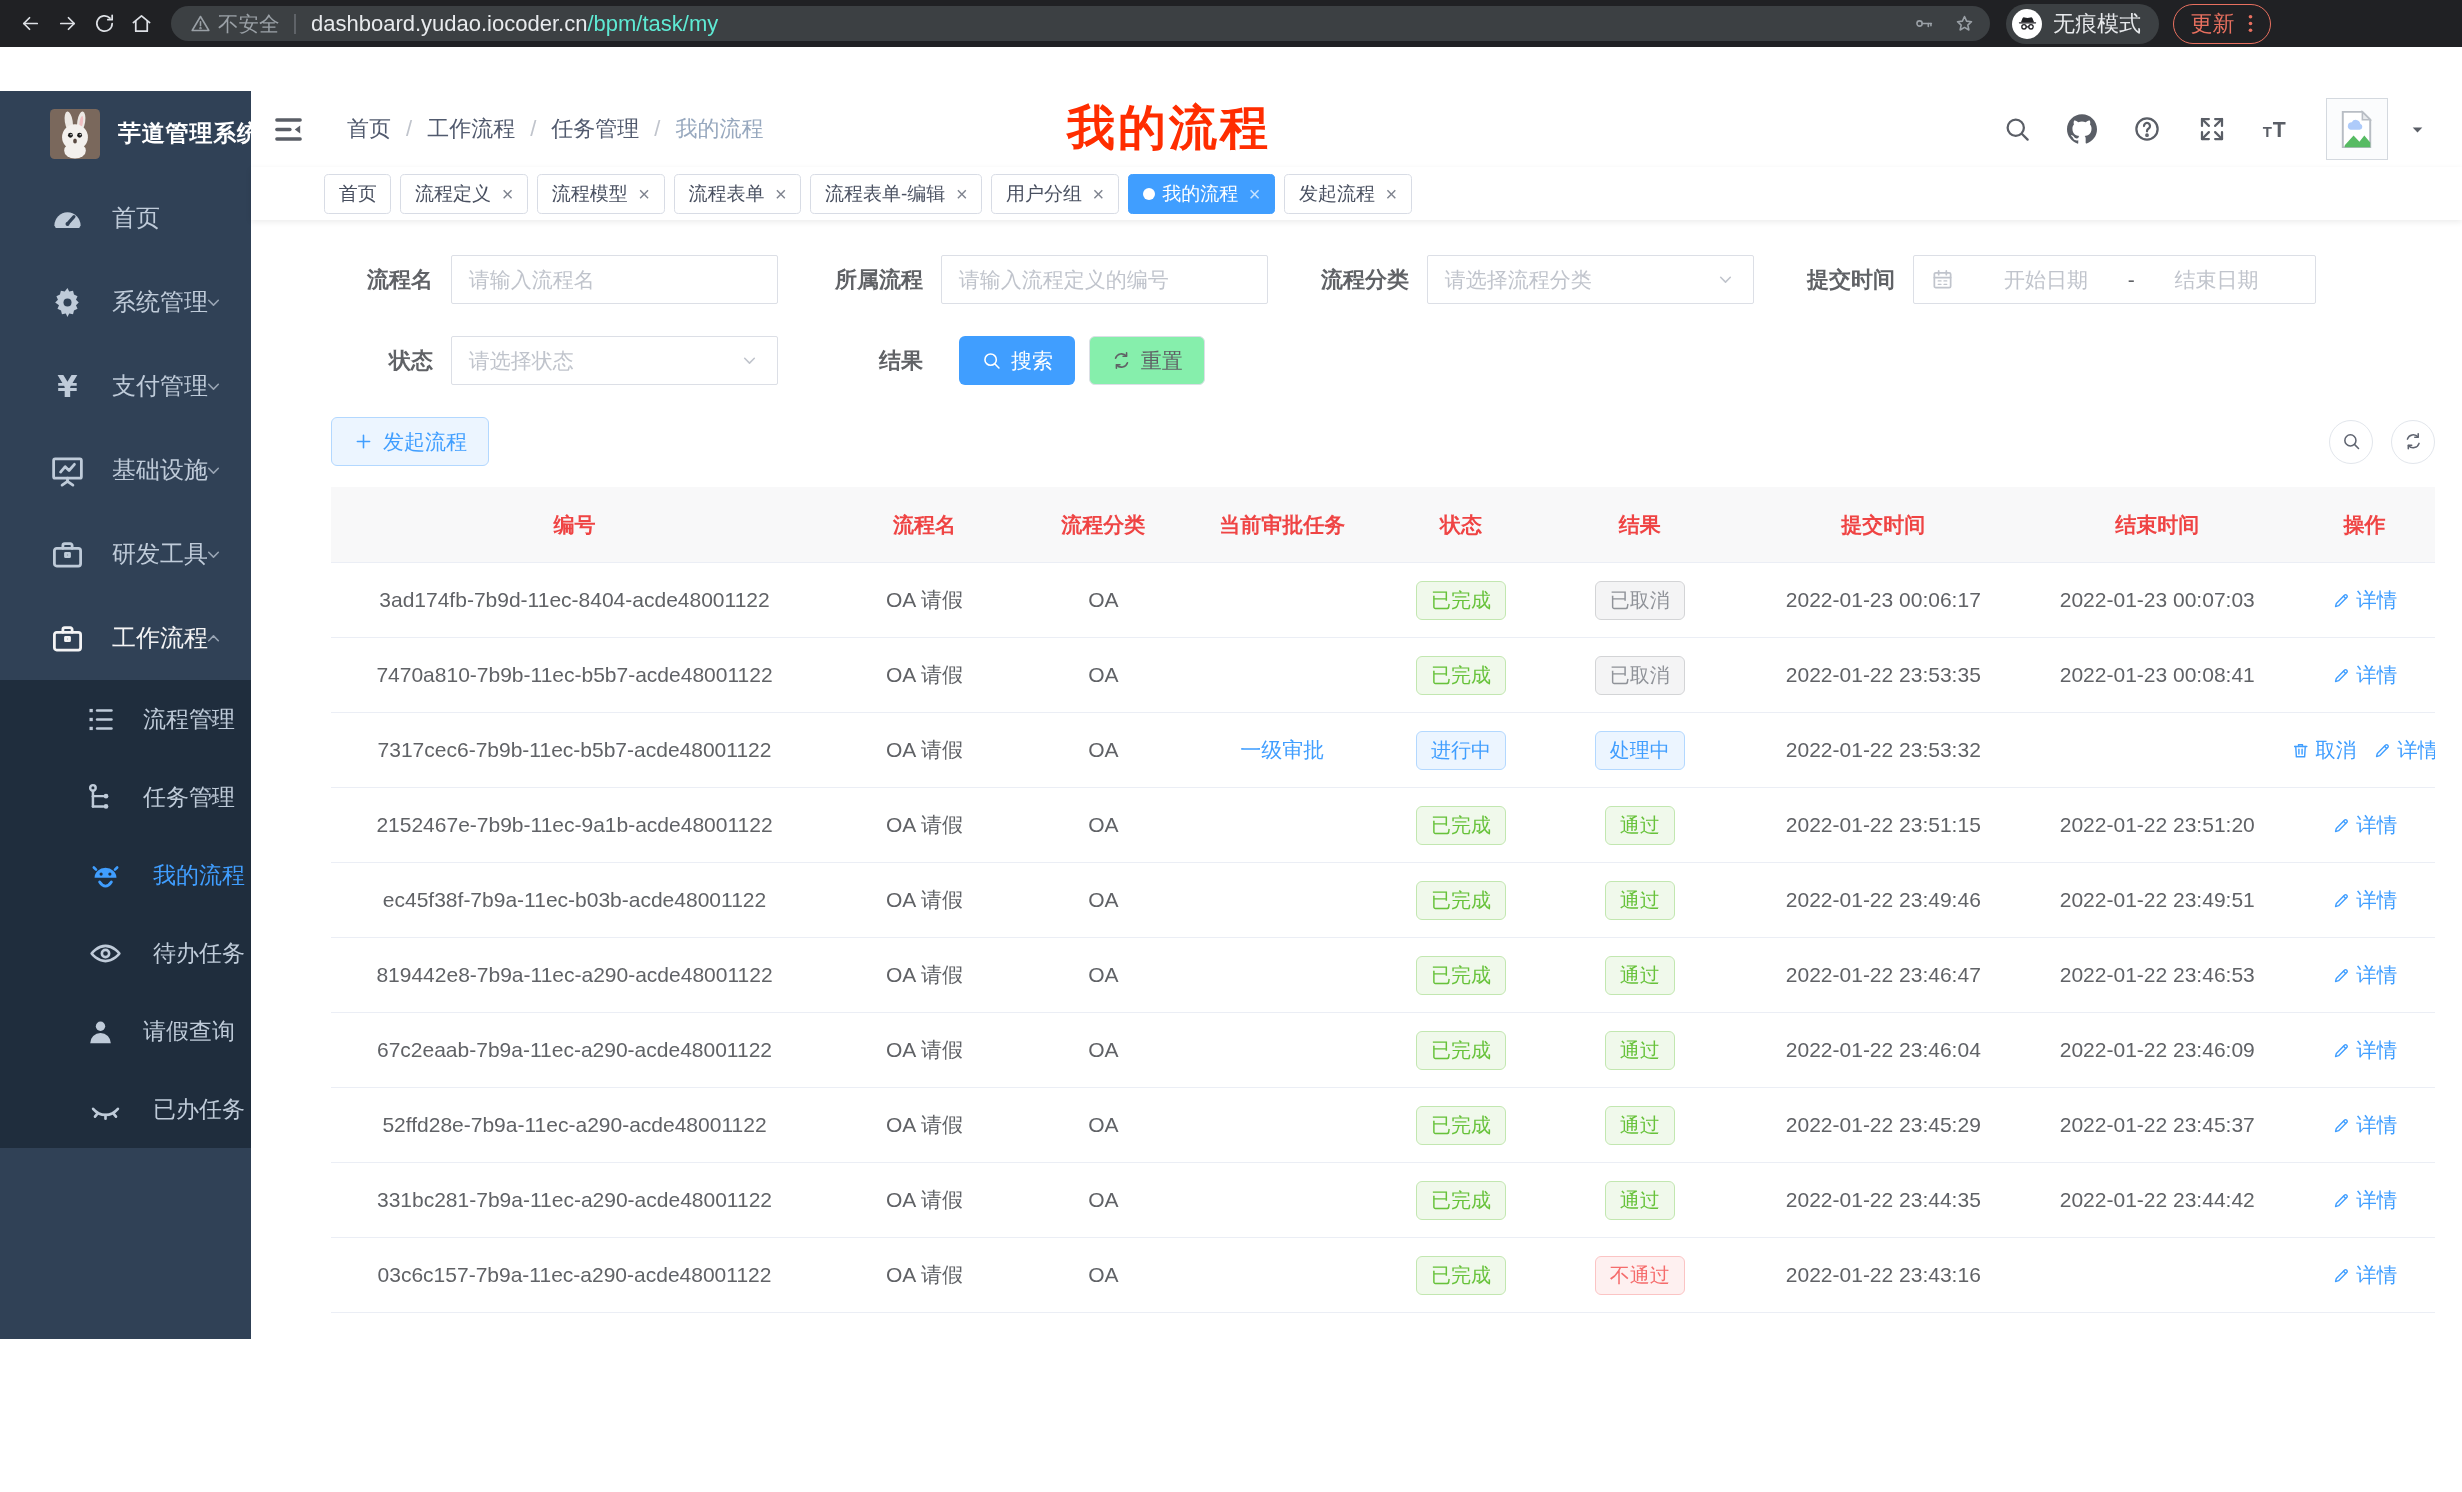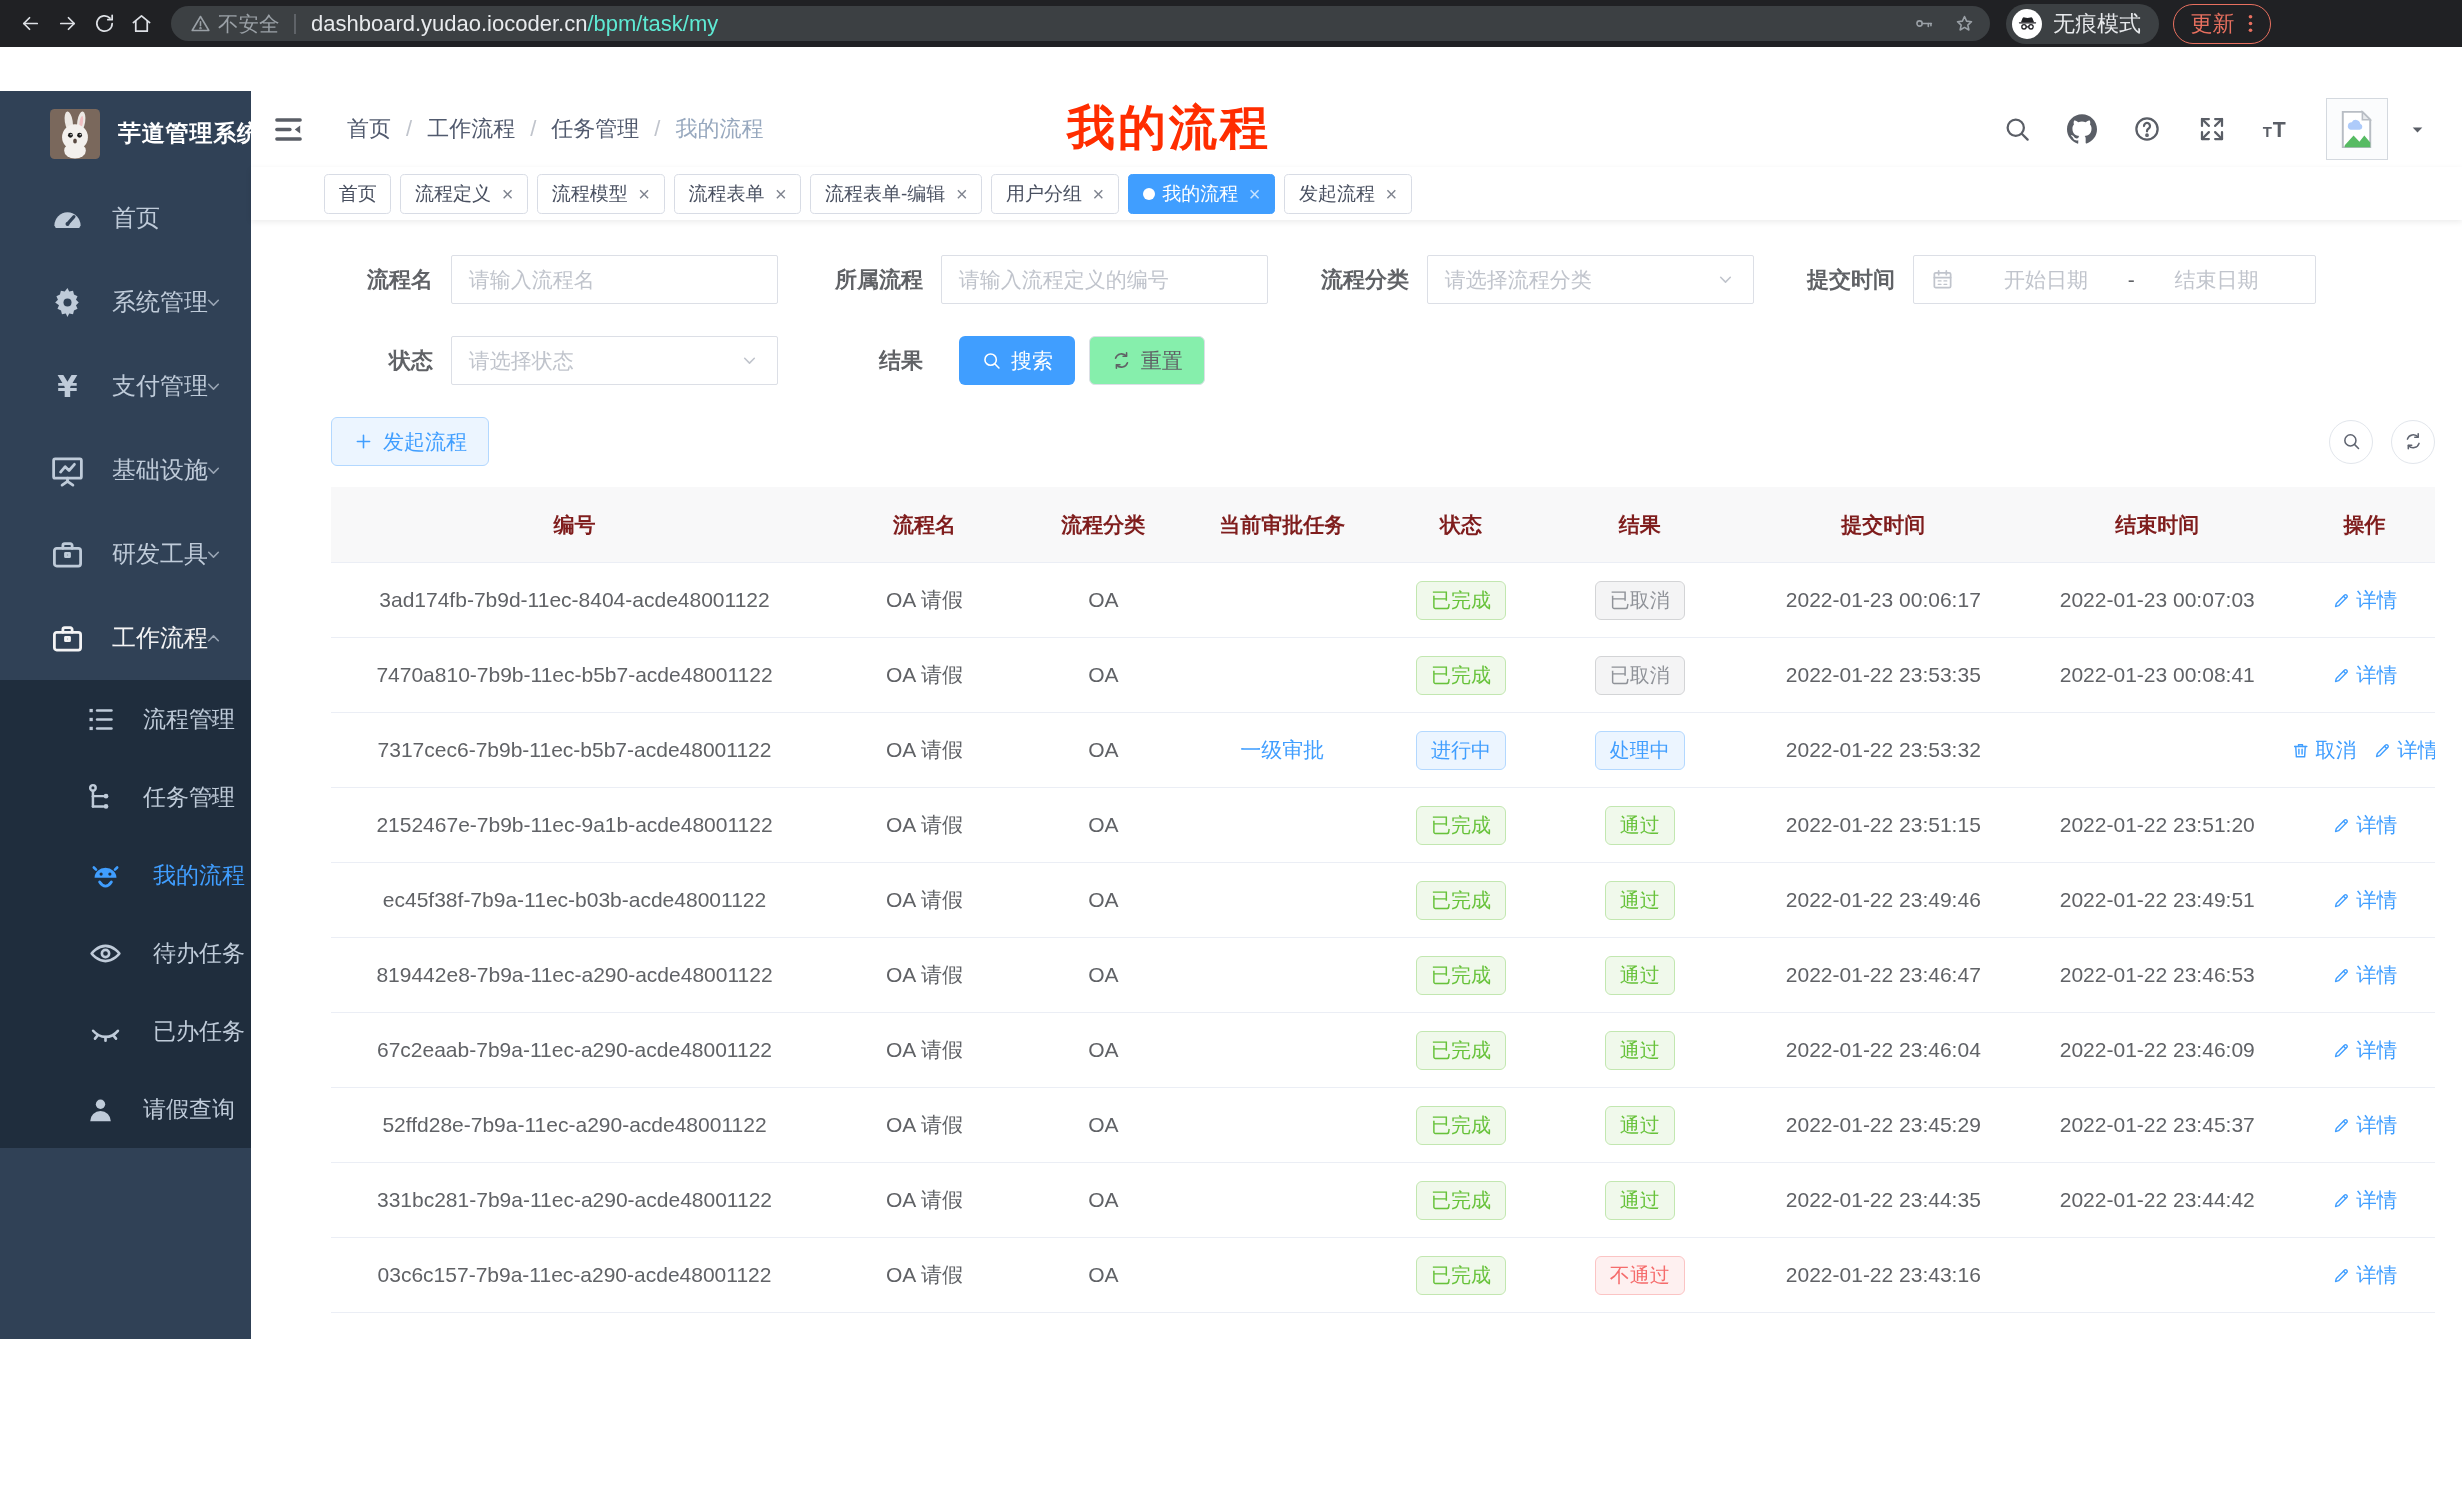--- a/index.html
+++ b/index.html
@@ -98,21 +98,21 @@
   .btn.primary { background:#409eff; color:#fff; }
   .btn.plain { background:#86efac; border-color:#dcdfe6; color:#606266; margin-left:13.7px; }
   .btn.create { background:#ecf5ff; border-color:#b3d8ff; color:#409eff; }
   .toolbar { display:flex; align-items:center; margin:7.6px 0 21px; }
   .tsp { flex:1; }
   .circle-btn { width:44px; height:44px; border:1.5px solid #e2e6ec; border-radius:50%; display:flex; align-items:center; justify-content:center; color:#5f6470; margin-left:18px; background:#fff; cursor:pointer; }
   .circle-btn svg { width:20.5px; height:20.5px; }
 
   
   .tgrid { display:grid; grid-template-columns:640fr 280fr 190fr 280fr 190fr 280fr 360fr 360fr 185fr; align-items:center; text-align:center; }
-  .thead { height:76px; background:#f8f8f9; color:#7f1d1d; font-weight:700; font-size:21px; border-bottom:1.5px solid #ebeef5; }
+  .thead { height:76px; background:#f8f8f9; color:#ef4444; font-weight:700; font-size:21px; border-bottom:1.5px solid #ebeef5; }
   .trow { height:75px; border-bottom:1.5px solid #ebeef5; font-size:21px; color:#606266; }
   .td { overflow:hidden; white-space:nowrap; padding:0 4.6px; }
   .tag { display:inline-block; padding:6px 13.7px; border:1.5px solid; border-radius:6px; font-size:20px; line-height:1.25; }
   .tag.success { color:#67c23a; background:#f0f9eb; border-color:#c2e7b0; }
   .tag.info    { color:#909399; background:#f4f4f5; border-color:#d3d4d6; }
   .tag.primary { color:#409eff; background:#ecf5ff; border-color:#b3d8ff; }
   .tag.danger  { color:#f56c6c; background:#fef0f0; border-color:#fbc4c4; }
   .task-link { color:#409eff; cursor:pointer; }
   .ops { display:flex; justify-content:center; gap:16.7px; }
   .link { color:#409eff; font-size:20.5px; display:inline-flex; align-items:center; gap:5.3px; cursor:pointer; text-decoration:none; white-space:nowrap; }
@@ -369,39 +369,39 @@
           </div>
           <div class="mi lvl3">
             <span class="mic">
               <svg viewBox="0 0 24 24" fill="none" stroke="currentColor" stroke-width="1.8" stroke-linecap="round" stroke-linejoin="round">
                 <path d="M2.5 12S6.2 6.8 12 6.8 21.5 12 21.5 12 17.8 17.2 12 17.2 2.5 12 2.5 12z"></path>
                 <circle cx="12" cy="12" r="2.5"></circle>
               </svg>
             </span>
             <span class="mlabel">待办任务</span>
           </div>
+          <div class="mi lvl2">
+            <span class="mic">
+              <svg viewBox="0 0 24 24" fill="none" stroke="currentColor" stroke-width="1.8" stroke-linecap="round" stroke-linejoin="round">
+                <circle cx="12" cy="8.2" r="3.4" fill="currentColor" stroke="none"></circle>
+                <path d="M4.5 20.5a7.5 7.5 0 0 1 15 0z" fill="currentColor" stroke="none"></path>
+              </svg>
+            </span>
+            <span class="mlabel">请假查询</span>
+          </div>
           <div class="mi lvl3">
             <span class="mic">
               <svg viewBox="0 0 24 24" fill="none" stroke="currentColor" stroke-width="1.8" stroke-linecap="round" stroke-linejoin="round">
                 <path d="M3.5 11.5c2.4 2.8 5.2 4.2 8.5 4.2s6.1-1.4 8.5-4.2"></path>
                 <path d="M6.5 14.8l-1.7 2.1"></path>
                 <path d="M12 15.8v2.5"></path>
                 <path d="M17.5 14.8l1.7 2.1"></path>
               </svg>
             </span>
             <span class="mlabel">已办任务</span>
-          </div>
-          <div class="mi lvl2">
-            <span class="mic">
-              <svg viewBox="0 0 24 24" fill="none" stroke="currentColor" stroke-width="1.8" stroke-linecap="round" stroke-linejoin="round">
-                <circle cx="12" cy="8.2" r="3.4" fill="currentColor" stroke="none"></circle>
-                <path d="M4.5 20.5a7.5 7.5 0 0 1 15 0z" fill="currentColor" stroke="none"></path>
-              </svg>
-            </span>
-            <span class="mlabel">请假查询</span>
           </div>
         </div>
       </nav>
   </aside>
 
   <div class="main">
     <header class="navbar">
       <span class="hamb">
           <svg viewBox="0 0 24 24" fill="none" stroke="currentColor" stroke-width="1.8" stroke-linecap="round" stroke-linejoin="round">
             <path d="M4 5.5h16" stroke-width="2.3"></path>

